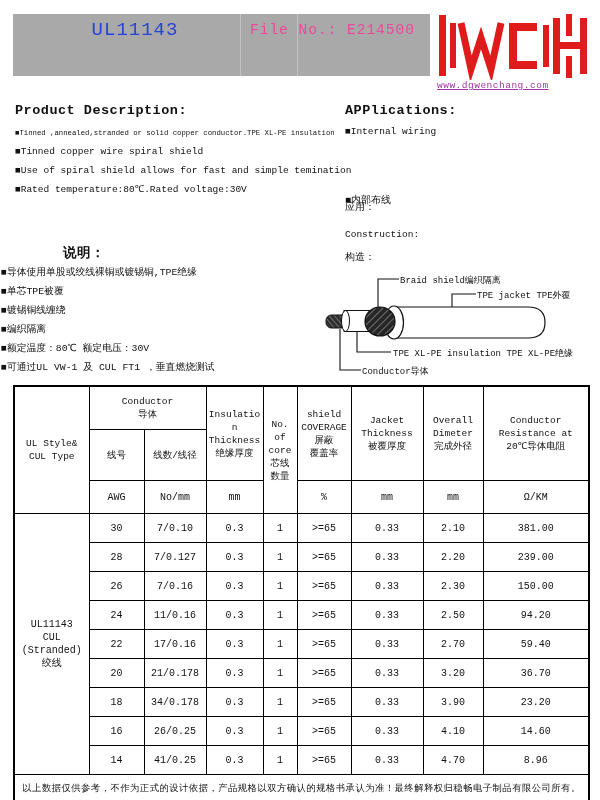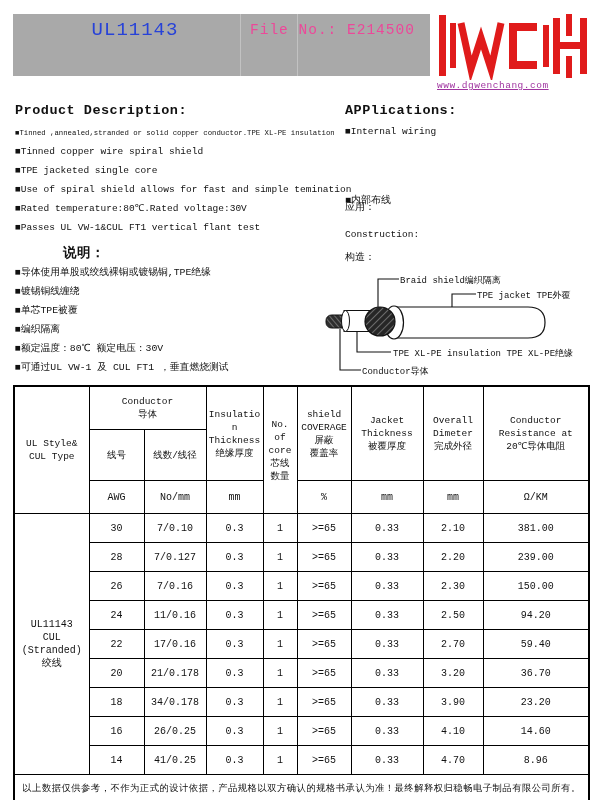--- a/index.html
+++ b/index.html
@@ -30,21 +30,21 @@
   .pd-list{position:absolute;left:15px;top:126px;width:310px;}
   .pd-list .bullet{font-size:9.5px;height:19px;line-height:14px;white-space:nowrap;}
   .pd-list .bullet:first-child{font-size:7.3px;}
   .app-head{position:absolute;left:345px;top:103px;}
   .app-item{position:absolute;left:345px;top:126px;font-size:9.5px;}
   .app-cn-head{position:absolute;left:345px;top:184px;font-size:10px;margin-top:16px;}
   .app-cn-item{position:absolute;left:345px;top:193px;font-size:10px;}
   .construction{position:absolute;left:345px;top:229px;font-size:9.5px;}
   .construction-cn{position:absolute;left:345px;top:250px;font-size:10px;}
   .cn-head{position:absolute;left:15px;top:244px;margin-left:48px;}
-  .cn-list{position:absolute;left:15px;top:266px;width:310px;}
+  .cn-list{position:absolute;left:1px;top:266px;width:310px;}
   .cn-list .bullet{font-size:9.8px;height:19px;line-height:14px;white-space:nowrap;}
   
   .diagram{position:absolute;left:300px;top:263px;width:295px;height:118px;}
   .diagram text{font-family:"Liberation Mono","DejaVu Sans Mono",monospace;font-size:9px;fill:#111;}
   
   .spec-table{
     position:absolute;left:13px;top:385px;width:575px;
     border-collapse:collapse;table-layout:fixed;border:2px solid #000;
   }
   .spec-table td{
@@ -88,38 +88,36 @@
         <rect x="116" y="30" width="34" height="7"></rect>
       </g>
     </svg>
   </div>
   <div class="site-url">www.dgwenchang.com</div>
 
   <div class="section-heading pd-head">Product Description:</div>
   <div class="pd-list">
       <div class="bullet">■Tinned ,annealed,stranded or solid copper conductor.TPE XL-PE insulation</div>
       <div class="bullet">■Tinned copper wire spiral shield</div>
-      <div class="bullet">■TPE jacketed single core</div>
       <div class="bullet">■Use of spiral shield allows for fast and simple temination</div>
       <div class="bullet">■Rated temperature:80℃.Rated voltage:30V</div>
-      <div class="bullet">■Passes UL VW-1&amp;CUL FT1 vertical flant test</div>
     </div>
 
   <div class="section-heading app-head">APPlications:</div>
   <div class="app-item">■Internal wiring</div>
   <div class="app-cn-head">应用：</div>
   <div class="app-cn-item">■内部布线</div>
   <div class="construction">Construction:</div>
   <div class="construction-cn">构造：</div>
 
   <div class="section-heading cn-head">说明：</div>
   <div class="cn-list">
       <div class="bullet">■导体使用单股或绞线裸铜或镀锡铜,TPE绝缘</div>
+      <div class="bullet">■单芯TPE被覆</div>
       <div class="bullet">■镀锡铜线缠绕</div>
-      <div class="bullet">■单芯TPE被覆</div>
       <div class="bullet">■编织隔离</div>
       <div class="bullet">■额定温度：80℃ 额定电压：30V</div>
       <div class="bullet">■可通过UL VW-1 及 CUL FT1 ，垂直燃烧测试</div>
     </div>
 
   <svg class="diagram" viewBox="0 0 295 118">
     <defs>
       <pattern id="braidHatch" width="5" height="5" patternUnits="userSpaceOnUse" patternTransform="rotate(45)">
         <rect width="5" height="5" fill="#262626"></rect>
         <line x1="0" y1="0" x2="0" y2="5" stroke="#9a9a9a" stroke-width="1.2"></line>

